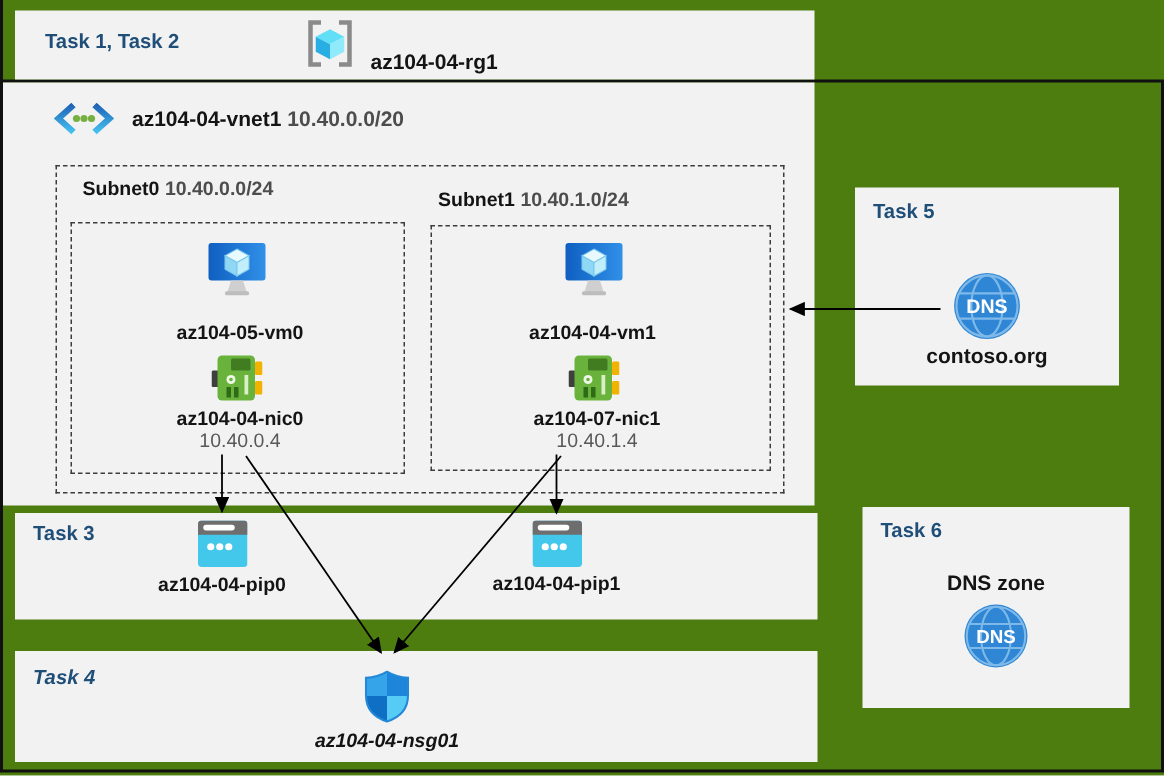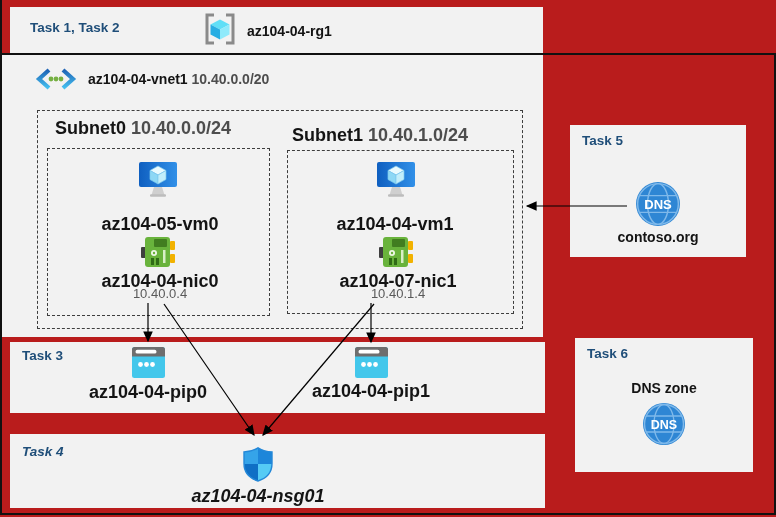--- a/index.html
+++ b/index.html
@@ -1,22 +1,22 @@
 <!DOCTYPE html>
 <html><head>
 <meta charset="utf-8">
 <style>
   html,body{margin:0;padding:0;background:#fff;}
-  #app{position:relative;width:776px;height:517px;background:#b91c1c;
+  #app{position:relative;width:776px;height:517px;background:#4d7c0f;
        font-family:"Liberation Sans",sans-serif;overflow:hidden;}
   .frame{position:absolute;left:0;top:53px;width:772px;height:458px;border:2px solid #111;}
   .left-edge{position:absolute;left:0;top:0;width:2px;height:55px;background:#111;}
   .band{position:absolute;background:#f2f2f2;}
   .task{position:absolute;font-weight:bold;font-size:13.5px;color:#1f4e79;white-space:nowrap;}
-  .name{position:absolute;font-weight:bold;font-size:18px;color:#141414;white-space:nowrap;}
+  .name{position:absolute;font-weight:bold;font-size:13px;color:#141414;white-space:nowrap;}
   .centered{text-align:center;}
   .cidr{font-weight:bold;color:#4d4d4d;}
   .ip{position:absolute;font-size:13px;color:#595959;}
   .dashed{position:absolute;border:1px dashed #3d3d3d;}
   .icon{position:absolute;}
   .big{font-size:14px;}
   svg text{font-family:"Liberation Sans",sans-serif;}
   #overlay{position:absolute;left:0;top:0;pointer-events:none;}
 </style>
 </head>
@@ -29,21 +29,21 @@
 
   <div class="band" style="left:10px;top:7px;width:533px;height:46px;">
     <span class="task" style="left:20px;top:13px;">Task 1, Task 2</span>
     <svg class="icon" style="left:193px;top:5px;" width="34" height="34" viewBox="0 0 34 34">
       <path d="M11,3 H4 V31 H11" stroke="#8a8a8a" stroke-width="3" fill="none"></path>
       <path d="M23,3 H30 V31 H23" stroke="#8a8a8a" stroke-width="3" fill="none"></path>
       <polygon points="17,7.5 26.5,12.5 17,17.5 7.5,12.5" fill="#60dff7"></polygon>
       <polygon points="7.5,12.5 17,17.5 17,27.5 7.5,22.5" fill="#28aee3"></polygon>
       <polygon points="26.5,12.5 17,17.5 17,27.5 26.5,22.5" fill="#8feafb"></polygon>
     </svg>
-    <span class="name big" style="left:237px;top:16px;">az104-04-rg1</span>
+    <span class="name big" style="left:237px;top:26px;">az104-04-rg1</span>
   </div>
 
   <div class="band" style="left:2px;top:55px;width:541px;height:282px;">
     <svg class="icon" style="left:33px;top:12px;" width="42" height="24" viewBox="0 0 42 24">
       <defs>
         <linearGradient id="vg" x1="0" y1="0" x2="0" y2="1">
           <stop offset="0" stop-color="#1e63b5"></stop>
             <stop offset="1" stop-color="#45c0f0"></stop>
         </linearGradient>
       </defs>

